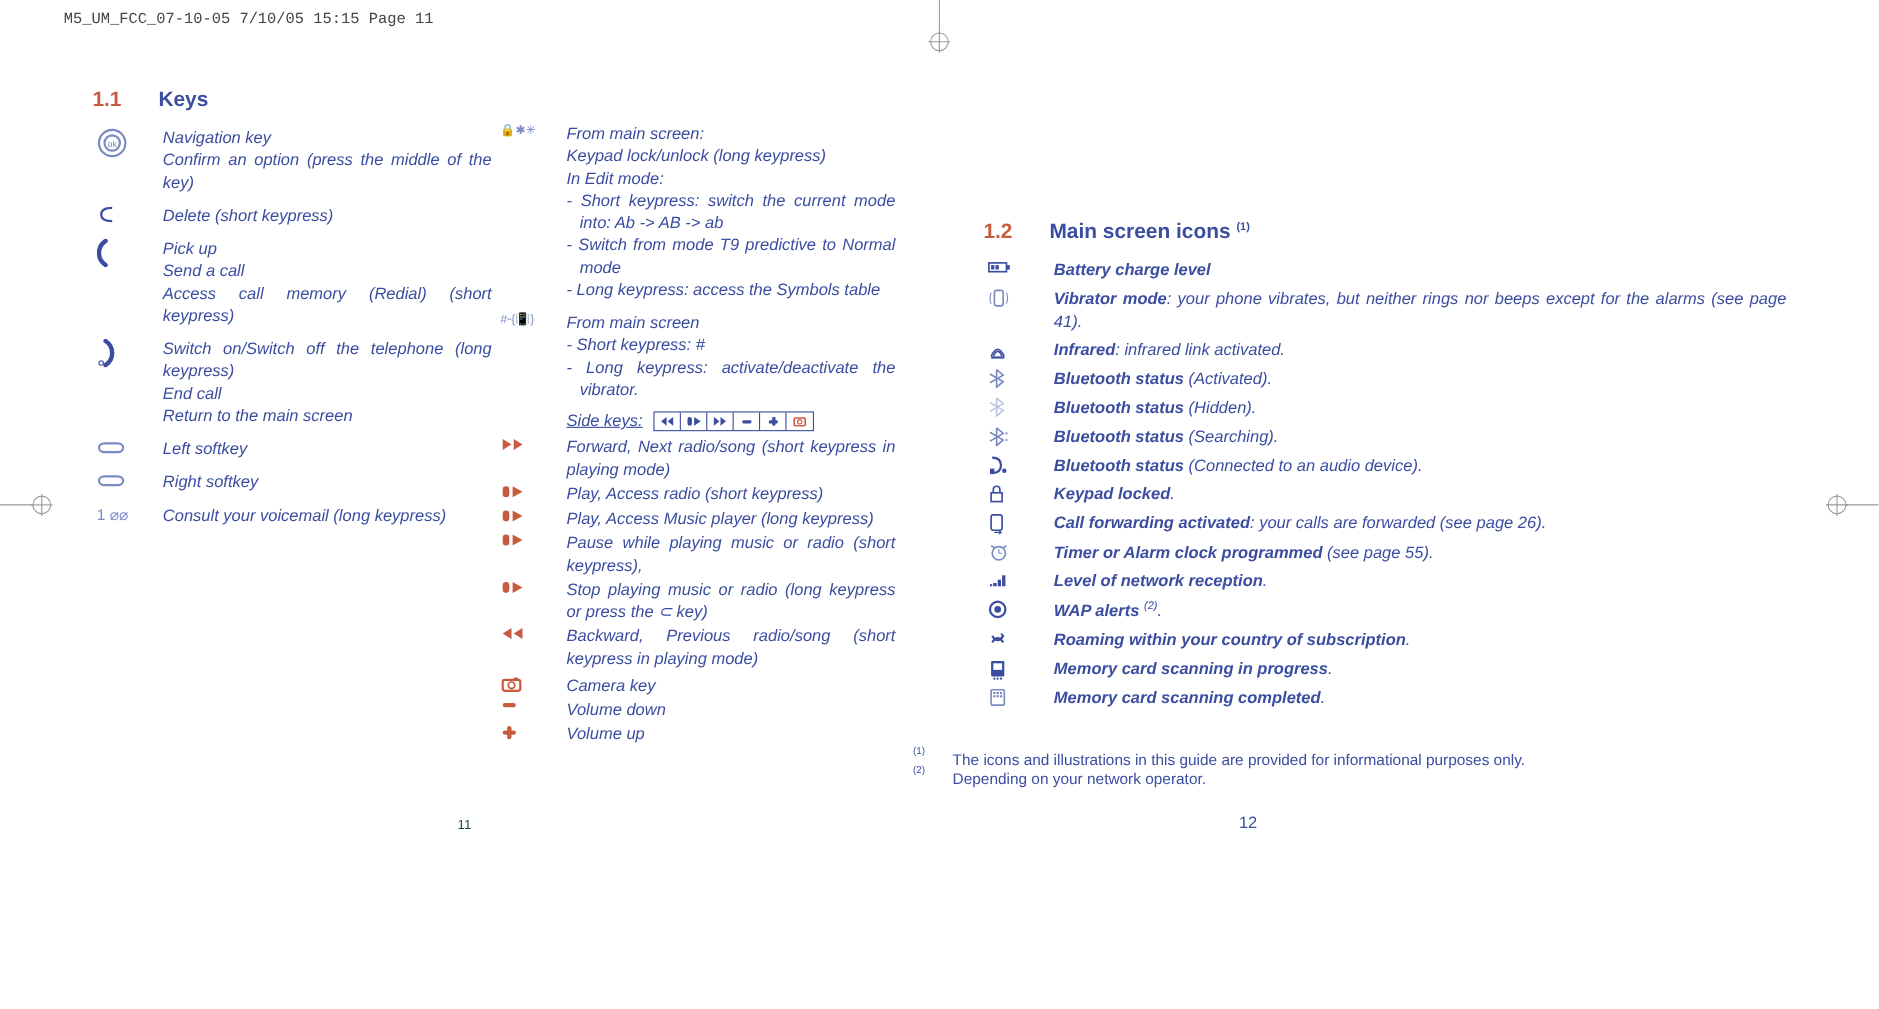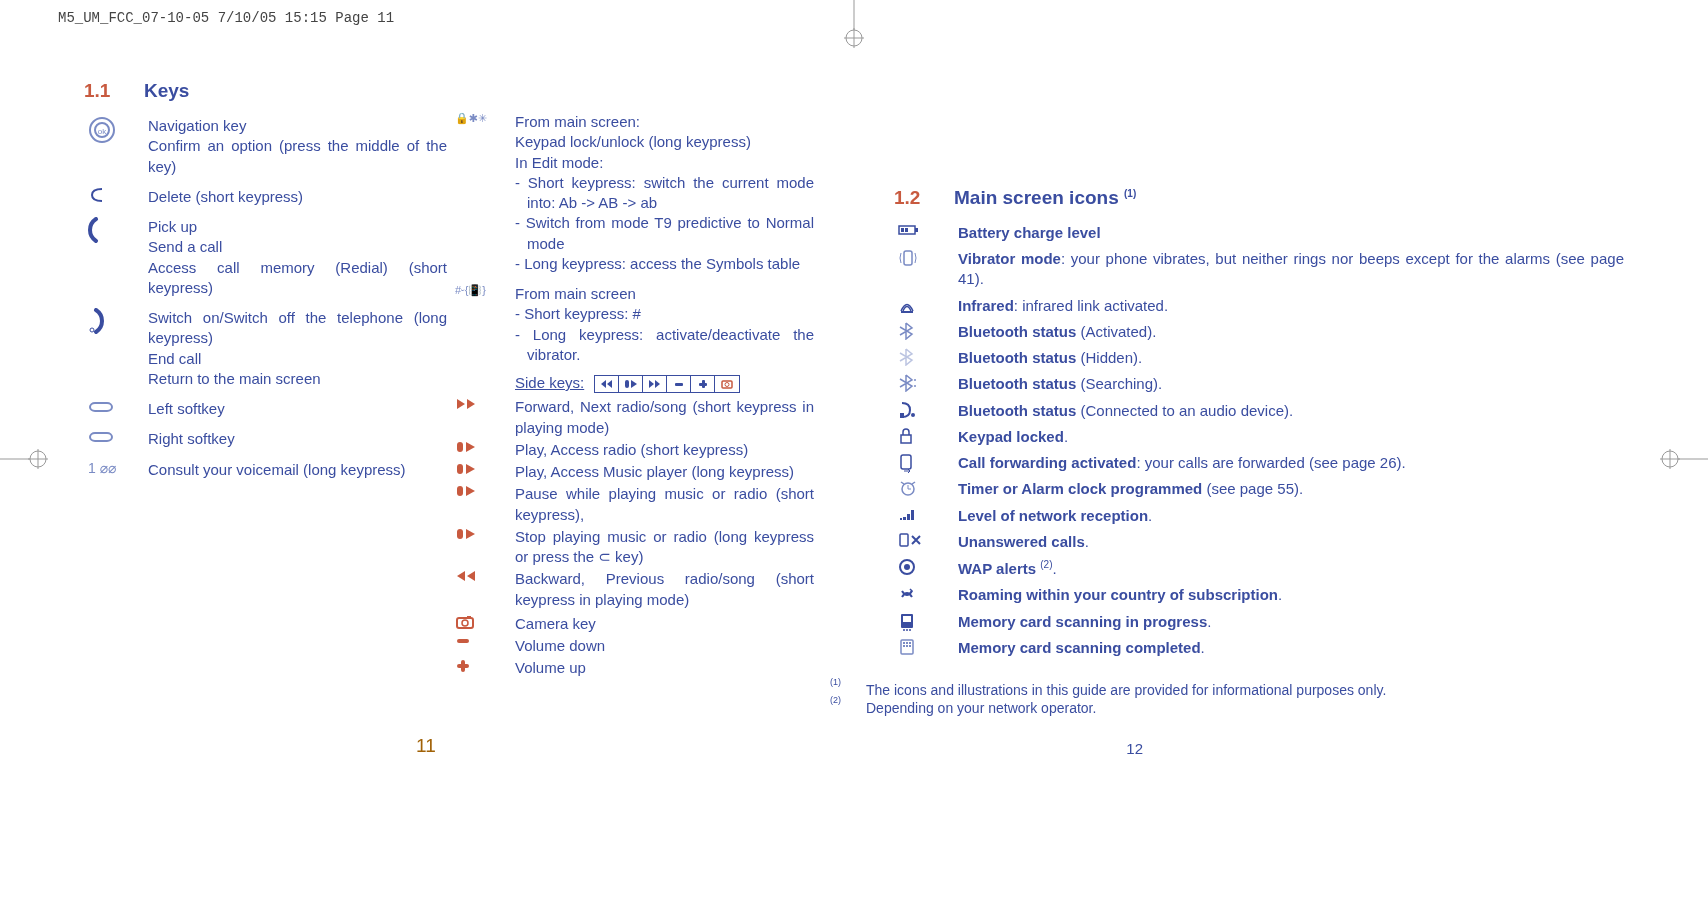--- a/index.html
+++ b/index.html
@@ -83,20 +83,21 @@
     justify-content: flex-start;
     padding-left: 4px;
     color: #701a75;
   }
   .def-row .text-cell {
     flex: 1;
     font-size: 15px;
     line-height: 1.35;
     color: #3a4da0;
     text-align: justify;
+    font-style: italic;
   }
   .just { text-align: justify; text-justify: inter-word; }
   .sub-line { padding-left: 12px; text-indent: -12px; display: block; }
   .underline { text-decoration: underline; }
   .b { font-weight: 700; }
   .col-inner { display: flex; flex-direction: column; }
   .side-keys-boxes {
     display: inline-flex;
     border: 1px solid #3a4da0;
     height: 18px;
@@ -112,22 +113,22 @@
   }
   .side-keys-boxes .skb:last-child { border-right: none; }
 
   .half-col { flex: 1; }
   .half-col.first { padding-right: 4px; }
 
   .page-num-left {
     position: absolute;
     bottom: 160px;
     left: 416px;
-    font-size: 19px;
-    color: #a16207;
+    font-size: 12px;
+    color: #14532d;
   }
   .page-num-right {
     position: absolute;
     bottom: 160px;
     right: 565px;
     font-size: 15px;
     color: #3a4da0;
     margin-top: 42px;
   }
   .footnotes {
@@ -506,29 +507,20 @@
               <rect x="2" y="12" width="2" height="2" fill="#3a4da0"></rect>
               <rect x="5" y="11" width="3" height="3" fill="#3a4da0"></rect>
               <rect x="9" y="8" width="3" height="6" fill="#3a4da0"></rect>
               <rect x="13" y="4" width="3" height="10" fill="#3a4da0"></rect>
             </svg>
           </div>
         <div class="text-cell"><span class="b">Level of network reception</span>.</div>
       </div>
       <div class="def-row" style="margin-top:6px">
         <div class="icon-cell">
-            <svg width="26" height="16">
-              <rect x="2" y="2" width="8" height="12" rx="1" fill="none" stroke="#3a4da0" stroke-width="1.5"></rect>
-              <path d="M14 4 L22 12 M22 4 L14 12" stroke="#3a4da0" stroke-width="2"></path>
-            </svg>
-          </div>
-        <div class="text-cell"><span class="b">Unanswered calls</span>.</div>
-      </div>
-      <div class="def-row" style="margin-top:6px">
-        <div class="icon-cell">
             <svg width="18" height="18">
               <circle cx="9" cy="9" r="7" fill="none" stroke="#3a4da0" stroke-width="2"></circle>
               <circle cx="9" cy="9" r="3" fill="#3a4da0"></circle>
             </svg>
           </div>
         <div class="text-cell"><span class="b">WAP alerts </span><span class="sup">(2)</span>.</div>
       </div>
       <div class="def-row" style="margin-top:6px">
         <div class="icon-cell">
             <svg width="18" height="18">

